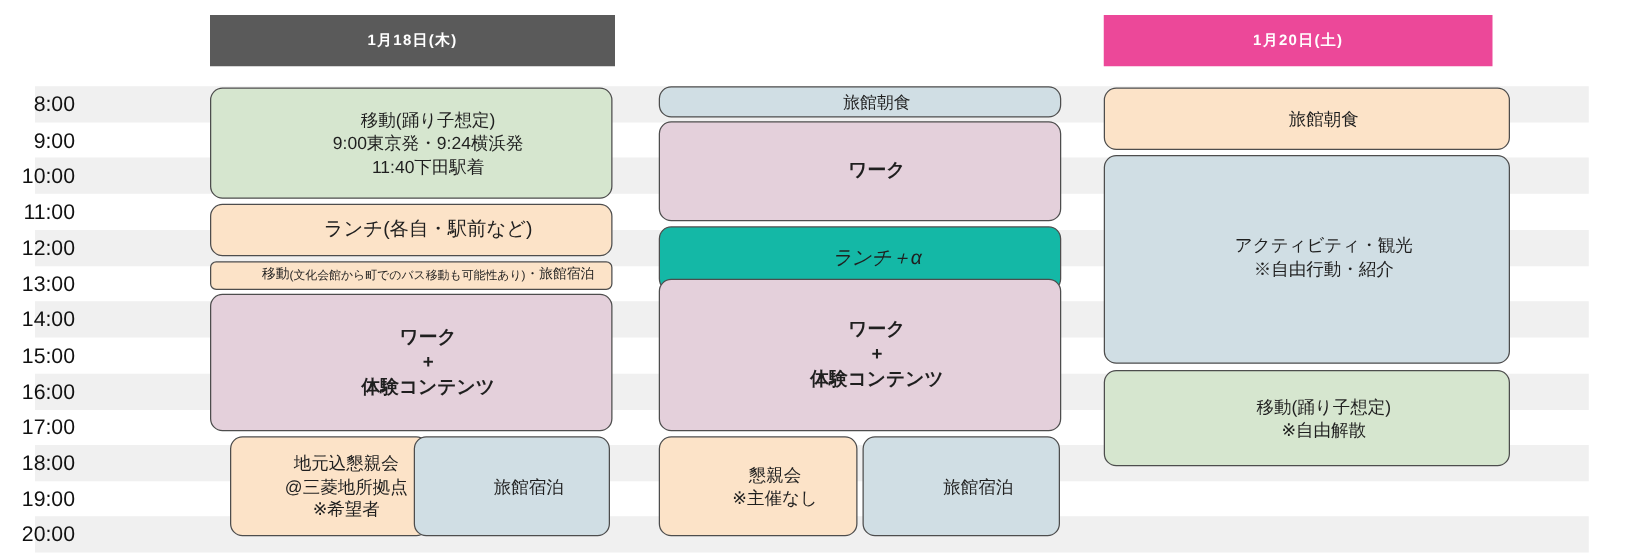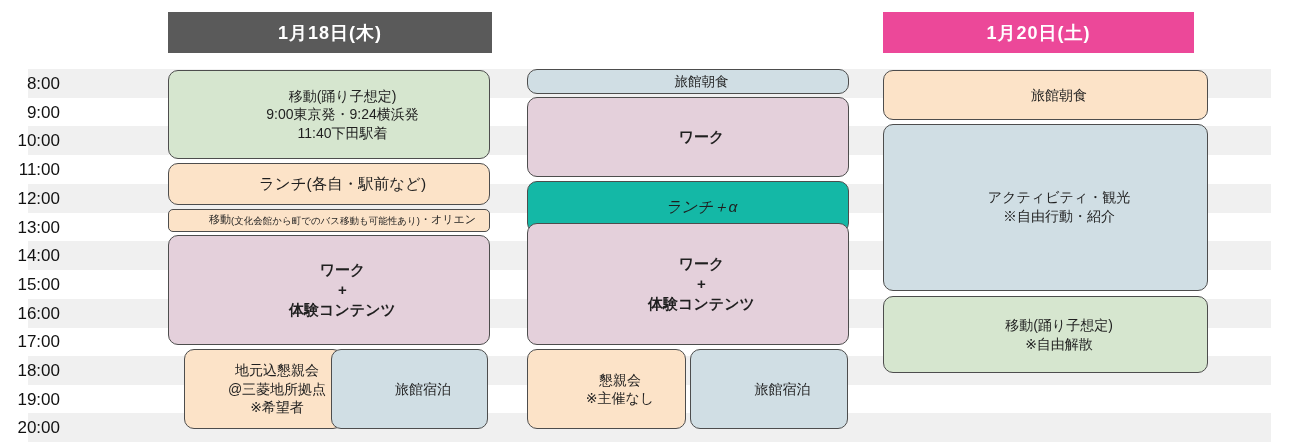--- a/index.html
+++ b/index.html
@@ -28,21 +28,21 @@
     font-size: 17px;
     color: #111111;
   }
   .day-header {
     position: absolute;
     top: 12px;
     height: 41px;
     display: flex;
     align-items: center;
     justify-content: center;
-    font-size: 18px;
+    font-size: 12px;
     font-weight: bold;
     color: #ffffff;
     letter-spacing: 1px;
   }
   .blk {
     position: absolute;
     box-sizing: border-box;
     border: 1.4px solid #4d4d4d;
     border-radius: 10px;
     display: flex;
@@ -104,21 +104,21 @@
       <div>移動(踊り子想定)</div>
       <div>9:00東京発・9:24横浜発</div>
       <div>11:40下田駅着</div>
     </div>
     <div class="blk big" style="left: 168px; top: 163px; width: 322px; height: 42px; background: rgb(252, 227, 200);">
       <div>ランチ(各自・駅前など)</div>
     </div>
     <div class="blk note" style="left: 168px; top: 209px; width: 322px; height: 23px; background: rgb(252, 227, 200);">
       <span class="n-main">移動</span>
       <span class="n-paren">(文化会館から町でのバス移動も可能性あり)</span>
-      <span class="n-main">・オリエン</span>
+      <span class="n-main">・旅館宿泊</span>
     </div>
     <div class="blk bold" style="left: 168px; top: 235px; width: 322px; height: 110px; background: rgb(228, 208, 219);">
       <div>ワーク</div>
       <div>+</div>
       <div>体験コンテンツ</div>
     </div>
     <div class="blk" style="left: 168px; top: 349px; width: 159px; height: 80px; background: rgb(252, 227, 200); margin-left: 16px;">
       <div>地元込懇親会</div>
       <div>@三菱地所拠点</div>
       <div>※希望者</div>

